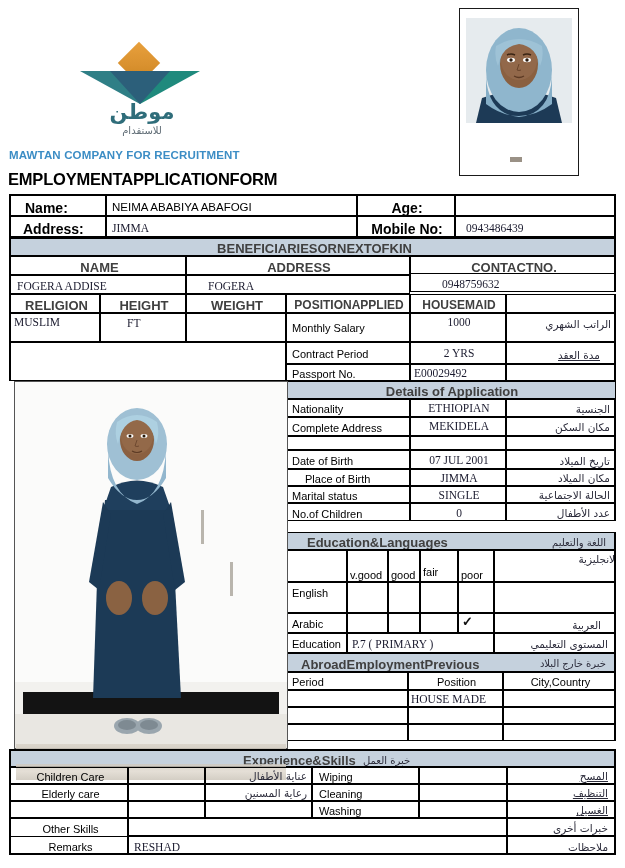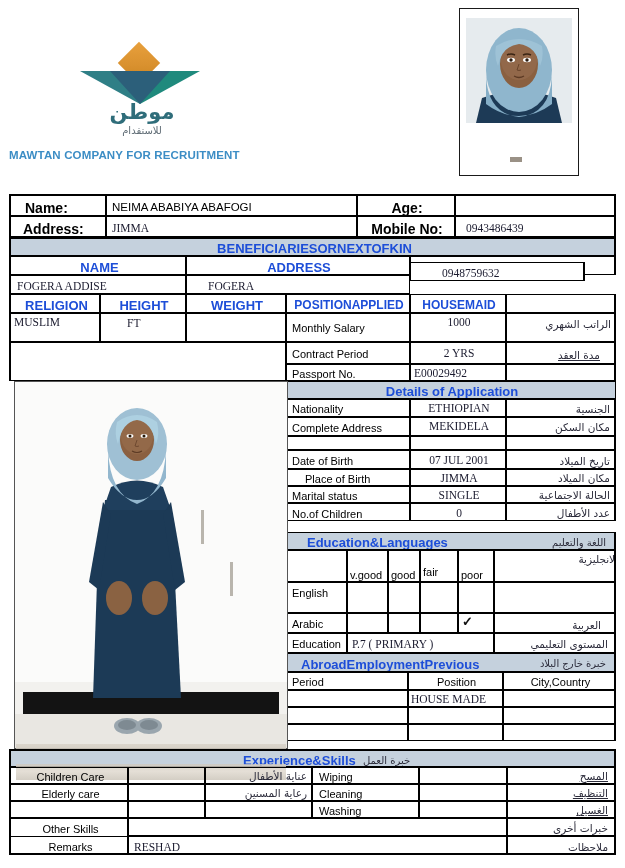--- a/index.html
+++ b/index.html
@@ -54,21 +54,21 @@
   .cell.shade{background:#c5d1dd;}
   .cell.thick-b{border-bottom:2px solid #000;}
   .cell.thick-t{border-top:2px solid #000;}
   .cell.thick-l{border-left:2px solid #000;}
   .cell.thick-r{border-right:2px solid #000;}
 
   .tx{position:absolute;white-space:nowrap;line-height:1;}
   .lbl-b{font-size:14px;font-weight:bold;color:#000;}       
   .lbl-n{font-size:11px;color:#000;font-weight:normal;}        
   .val-s{font-family:"Liberation Serif",serif;font-size:11.5px;color:#1a1a2e;}
-  .hdr-b{font-size:13px;font-weight:bold;color:#1d4ed8;}
+  .hdr-b{font-size:13px;font-weight:bold;color:#404040;}
   .ar{font-family:"DejaVu Sans",sans-serif;font-size:10.5px;color:#2b2b3a;
       direction:rtl;unicode-bidi:bidi-override;}
   .ar-u{text-decoration:underline;}
   .ctr{text-align:center;}
   .check{font-size:13px;color:#111;font-weight:bold;}
 
   
   #body-photo-frame{
     position:absolute;left:14px;top:381px;width:272px;height:366px;
     border:1px solid #555;background:#ffffff;overflow:hidden;
@@ -126,20 +126,21 @@
         <path d="M53 46 L51 52 Q53 53 55 52" stroke="#6a452c" stroke-width="1" fill="none"></path>
         <path d="M48 58 Q53 61 58 58" stroke="#5c3a24" stroke-width="1.3" fill="none"></path>
 
         <path d="M30 28 Q53 14 76 28 Q78 40 74 48 Q70 28 53 26 Q36 28 32 48 Q28 40 30 28 Z" fill="#9ec2d6"></path>
       </svg>
     </div>
     <div class="pp-mark"></div>
   </div>
 
   <div id="company-line">MAWTAN COMPANY FOR RECRUITMENT</div>
+  <div id="form-title">EMPLOYMENTAPPLICATIONFORM</div>
 
   <div class="cell thick-l thick-t" style="left:9px;top:194px;width:97px;height:22px;">
     <div class="tx lbl-b" style="left:14px;top:5px;">Name:</div>
   </div>
   <div class="cell thick-t" style="left:106px;top:194px;width:251px;height:22px;">
     <div class="tx lbl-n" style="left:5px;top:6px;font-size:11.5px;">NEIMA ABABIYA ABAFOGI</div>
   </div>
   <div class="cell thick-t" style="left:357px;top:194px;width:98px;height:22px;">
     <div class="tx lbl-b ctr" style="left:0;top:5px;width:98px;">Age:</div>
   </div>
@@ -173,21 +174,21 @@
   <div class="cell thick-r" style="left:410px;top:256px;width:206px;height:19px;">
     <div class="tx hdr-b ctr" style="left:0;top:4px;width:206px;">CONTACTNO.</div>
   </div>
 
   <div class="cell thick-l" style="left:9px;top:275px;width:177px;height:19px;">
     <div class="tx val-s" style="left:6px;top:5px;">FOGERA ADDISE</div>
   </div>
   <div class="cell" style="left:186px;top:275px;width:224px;height:19px;">
     <div class="tx val-s" style="left:21px;top:5px;">FOGERA</div>
   </div>
-  <div class="cell thick-r" style="left:410px;top:262px;width:175px;height:19px;padding-left:38px;">
+  <div class="cell thick-r" style="left:410px;top:273px;width:206px;height:19px;padding-left:38px;">
     <div class="tx val-s" style="left:31px;top:5px;">0948759632</div>
   </div>
 
   <div class="cell thick-l" style="left:9px;top:294px;width:91px;height:19px;">
     <div class="tx hdr-b ctr" style="left:0;top:4px;width:91px;">RELIGION</div>
   </div>
   <div class="cell" style="left:100px;top:294px;width:86px;height:19px;">
     <div class="tx hdr-b ctr" style="left:0;top:4px;width:86px;">HEIGHT</div>
   </div>
   <div class="cell" style="left:186px;top:294px;width:100px;height:19px;">

